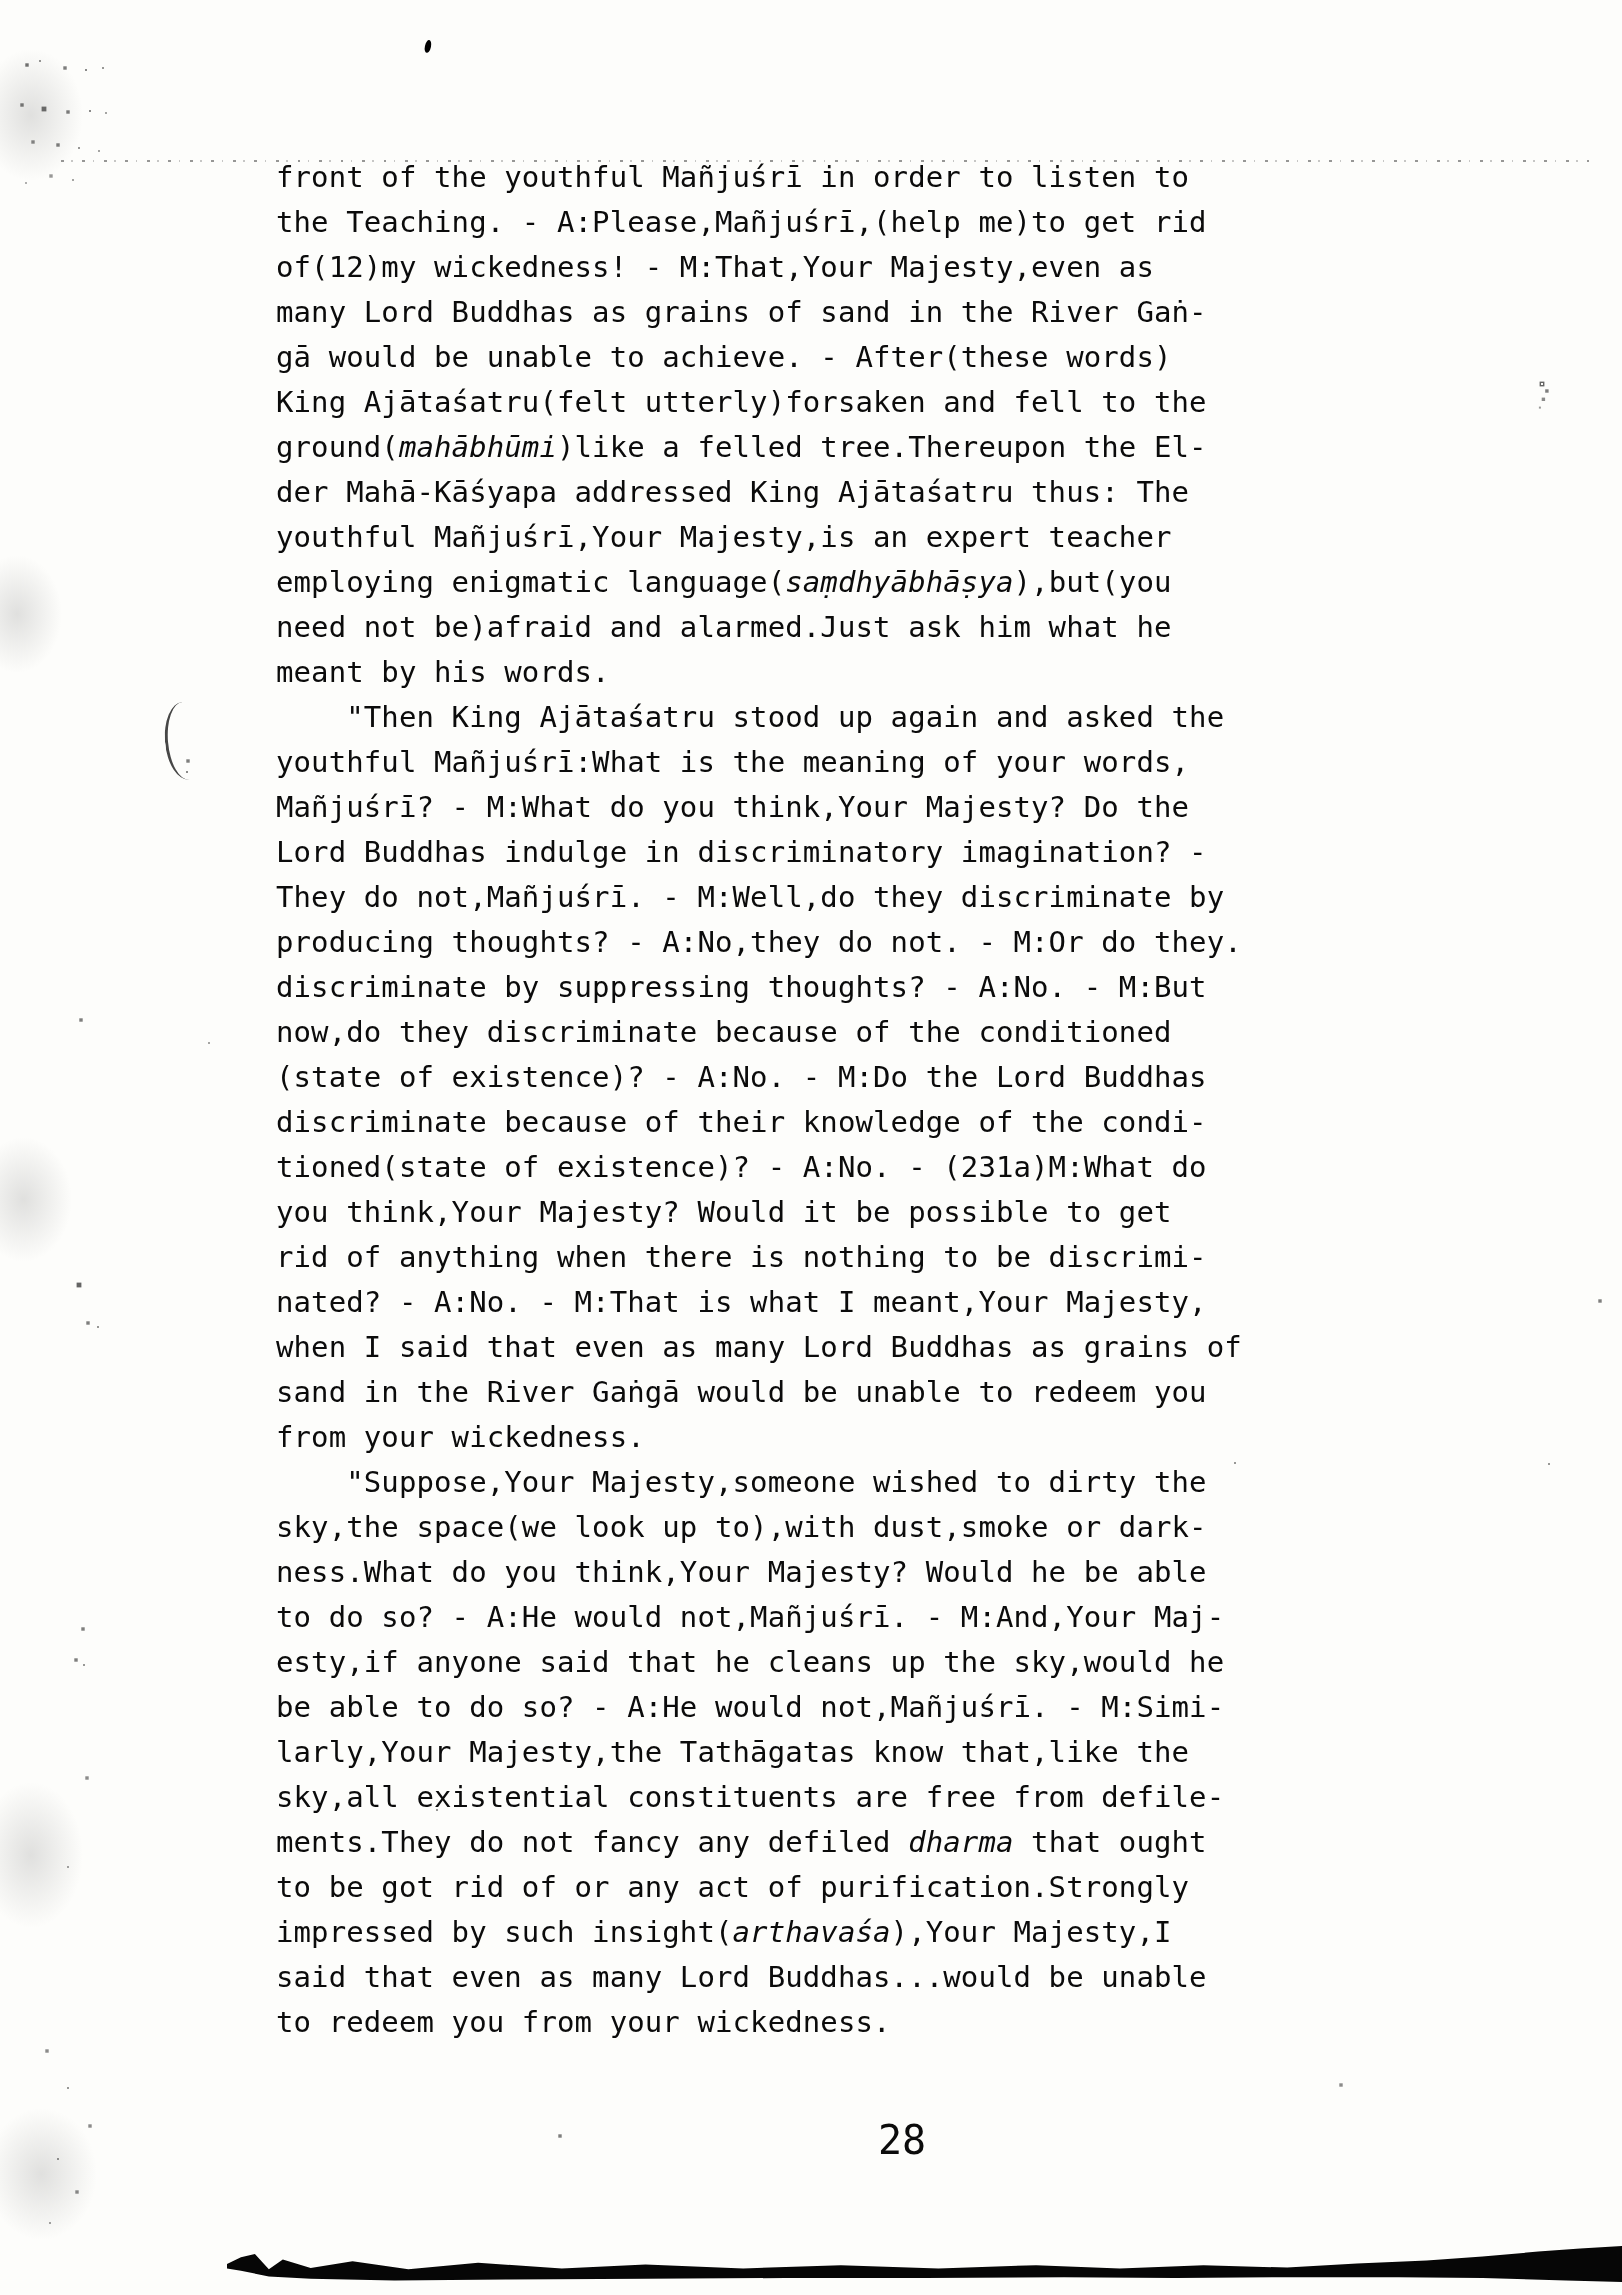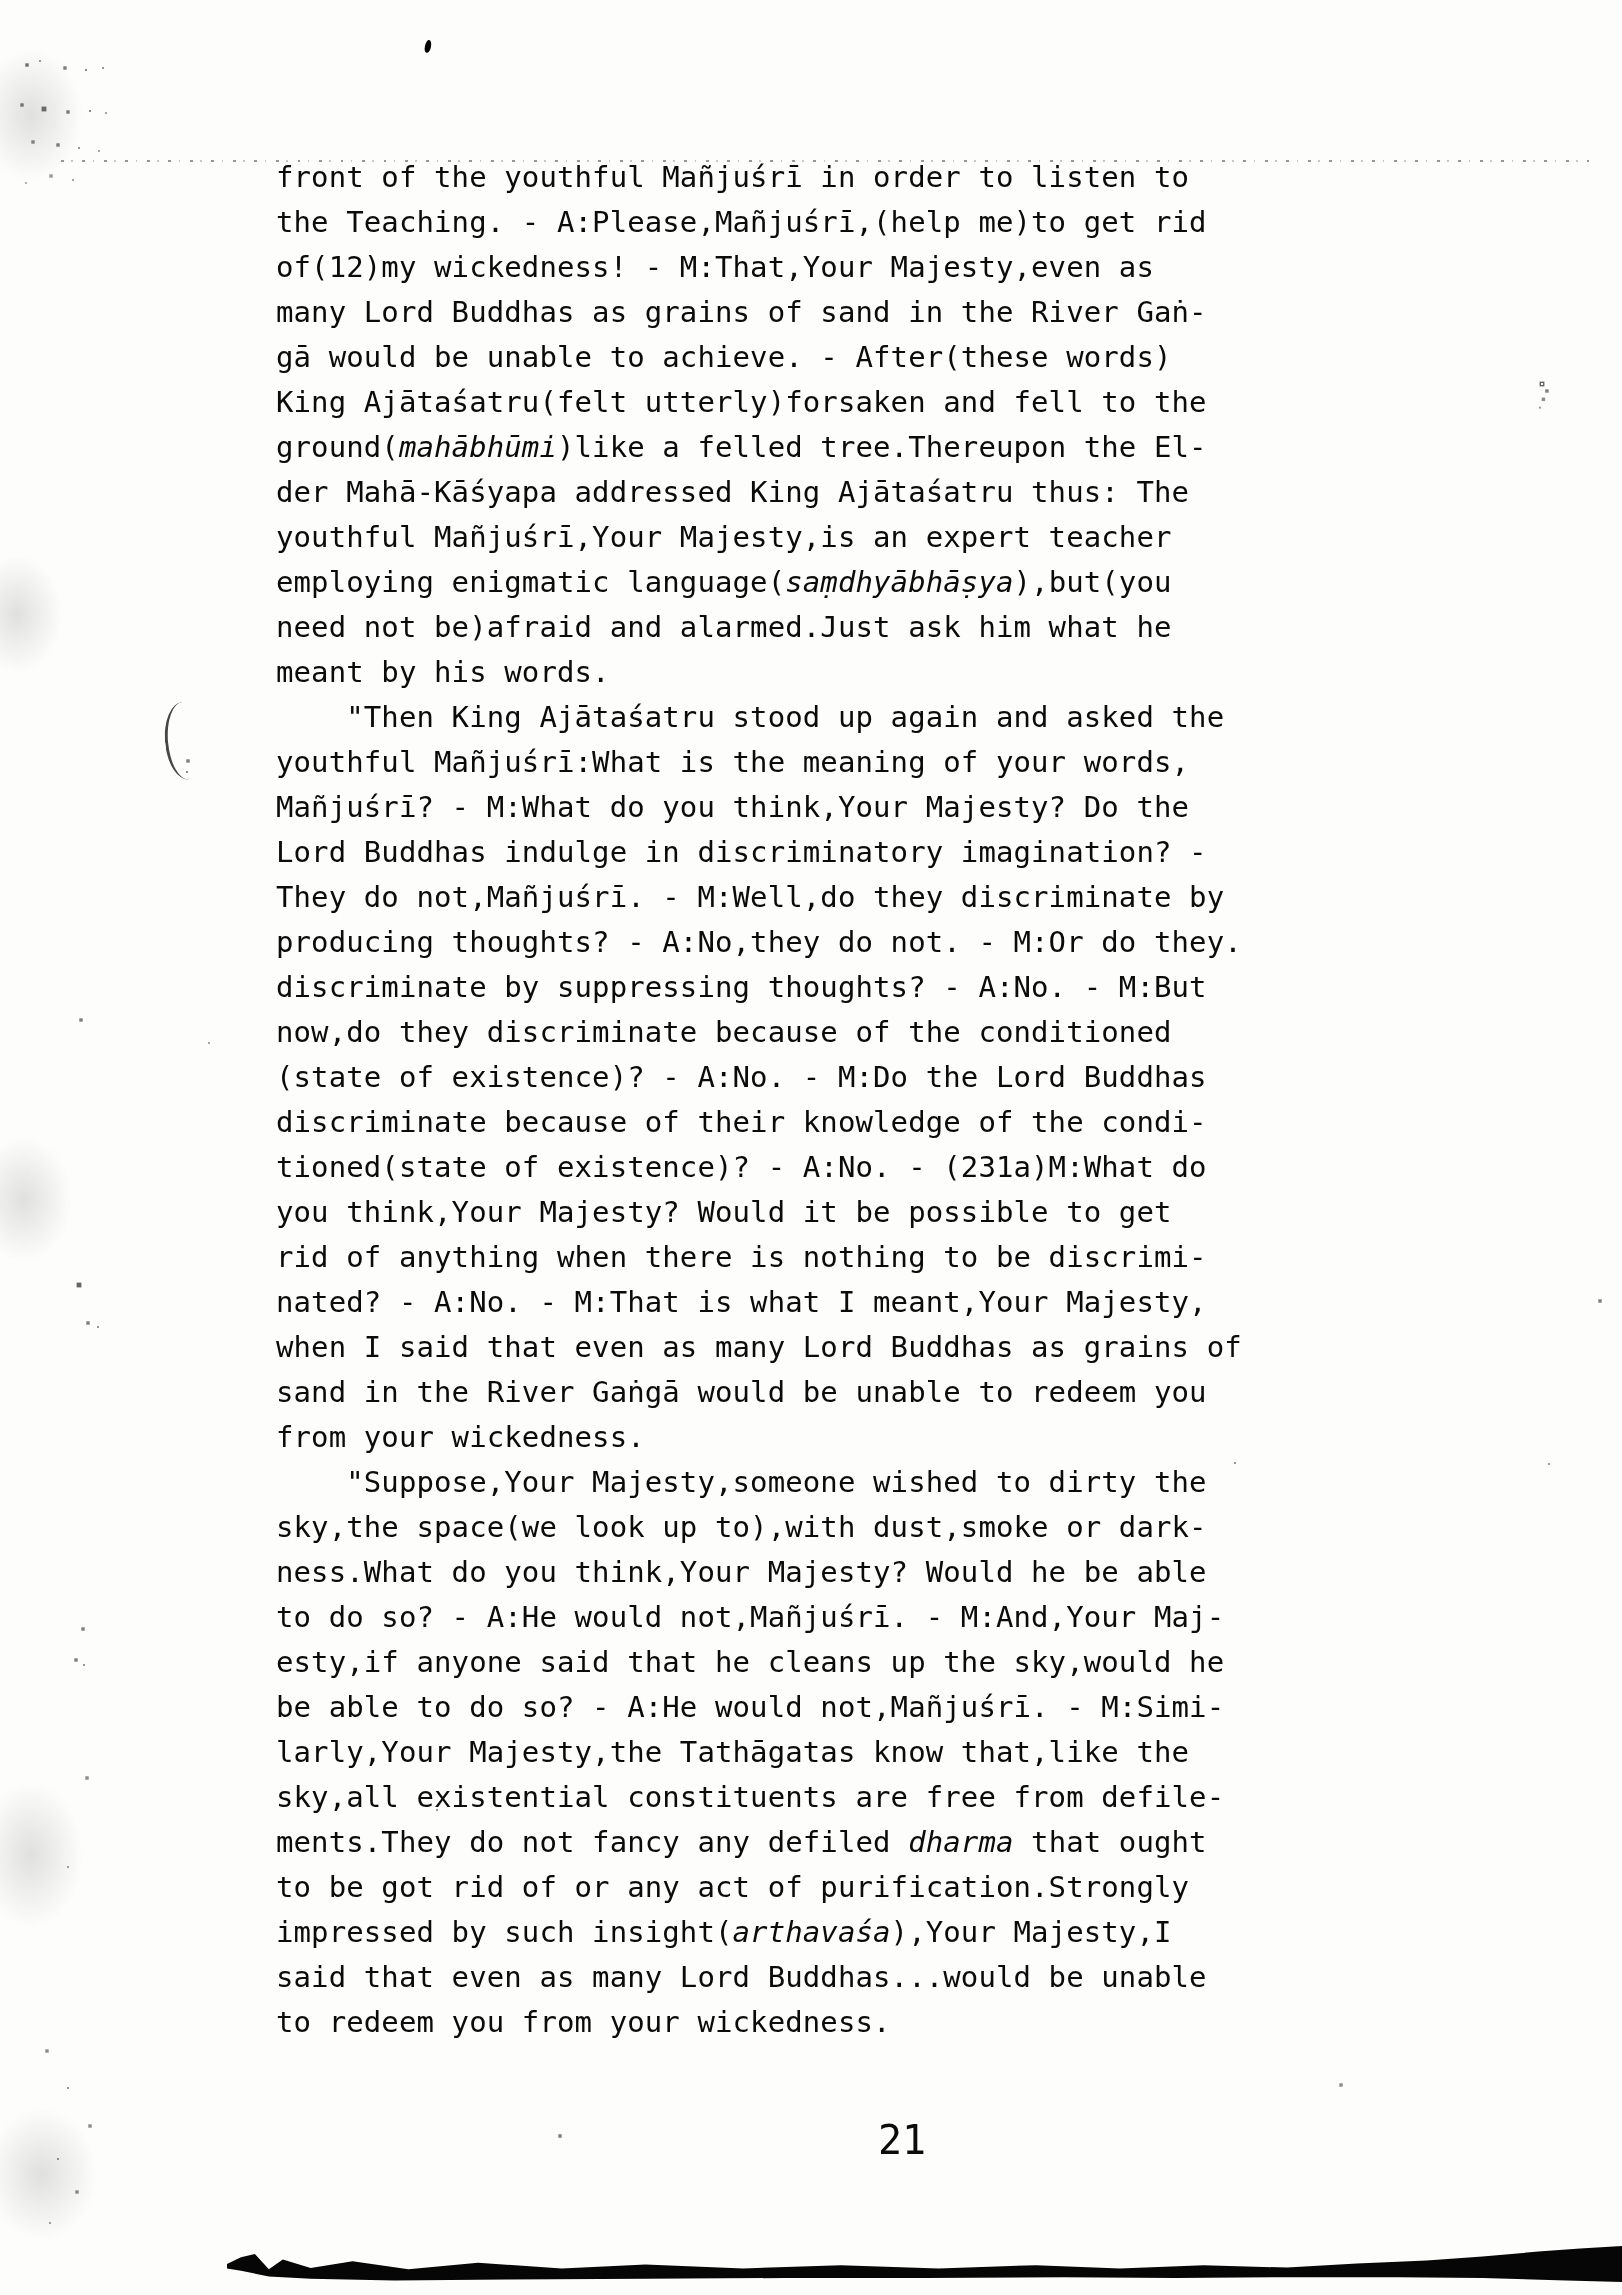--- a/index.html
+++ b/index.html
@@ -127,18 +127,18 @@
   <div class="speck" id="speckles-left"></div>
   <div class="speck" id="speckles-right"></div>
   <div class="speck" id="speckles-bottomleft"></div>
 
   <div class="ink-blob"></div>
   <div class="dotted-rule"></div>
   <div class="paren-mark"></div>
 
   <div id="text-block"><div class="line"><span>front of the youthful Mañjuśrī in order to listen to</span></div><div class="line"><span>the Teaching. - A:Please,Mañjuśrī,(help me)to get rid</span></div><div class="line"><span>of(12)my wickedness! - M:That,Your Majesty,even as</span></div><div class="line"><span>many Lord Buddhas as grains of sand in the River Gaṅ-</span></div><div class="line"><span>gā would be unable to achieve. - After(these words)</span></div><div class="line"><span>King Ajātaśatru(felt utterly)forsaken and fell to the</span></div><div class="line"><span>ground(</span><span class="it">mahābhūmi</span><span>)like a felled tree.Thereupon the El-</span></div><div class="line"><span>der Mahā-Kāśyapa addressed King Ajātaśatru thus: The</span></div><div class="line"><span>youthful Mañjuśrī,Your Majesty,is an expert teacher</span></div><div class="line"><span>employing enigmatic language(</span><span class="it">saṃdhyābhāṣya</span><span>),but(you</span></div><div class="line"><span>need not be)afraid and alarmed.Just ask him what he</span></div><div class="line"><span>meant by his words.</span></div><div class="line"><span>    "Then King Ajātaśatru stood up again and asked the</span></div><div class="line"><span>youthful Mañjuśrī:What is the meaning of your words,</span></div><div class="line"><span>Mañjuśrī? - M:What do you think,Your Majesty? Do the</span></div><div class="line"><span>Lord Buddhas indulge in discriminatory imagination? -</span></div><div class="line"><span>They do not,Mañjuśrī. - M:Well,do they discriminate by</span></div><div class="line"><span>producing thoughts? - A:No,they do not. - M:Or do they.</span></div><div class="line"><span>discriminate by suppressing thoughts? - A:No. - M:But</span></div><div class="line"><span>now,do they discriminate because of the conditioned</span></div><div class="line"><span>(state of existence)? - A:No. - M:Do the Lord Buddhas</span></div><div class="line"><span>discriminate because of their knowledge of the condi-</span></div><div class="line"><span>tioned(state of existence)? - A:No. - (231a)M:What do</span></div><div class="line"><span>you think,Your Majesty? Would it be possible to get</span></div><div class="line"><span>rid of anything when there is nothing to be discrimi-</span></div><div class="line"><span>nated? - A:No. - M:That is what I meant,Your Majesty,</span></div><div class="line"><span>when I said that even as many Lord Buddhas as grains of</span></div><div class="line"><span>sand in the River Gaṅgā would be unable to redeem you</span></div><div class="line"><span>from your wickedness.</span></div><div class="line"><span>    "Suppose,Your Majesty,someone wished to dirty the</span></div><div class="line"><span>sky,the space(we look up to),with dust,smoke or dark-</span></div><div class="line"><span>ness.What do you think,Your Majesty? Would he be able</span></div><div class="line"><span>to do so? - A:He would not,Mañjuśrī. - M:And,Your Maj-</span></div><div class="line"><span>esty,if anyone said that he cleans up the sky,would he</span></div><div class="line"><span>be able to do so? - A:He would not,Mañjuśrī. - M:Simi-</span></div><div class="line"><span>larly,Your Majesty,the Tathāgatas know that,like the</span></div><div class="line"><span>sky,all existential constituents are free from defile-</span></div><div class="line"><span>ments.They do not fancy any defiled </span><span class="it">dharma</span><span> that ought</span></div><div class="line"><span>to be got rid of or any act of purification.Strongly</span></div><div class="line"><span>impressed by such insight(</span><span class="it">arthavaśa</span><span>),Your Majesty,I</span></div><div class="line"><span>said that even as many Lord Buddhas...would be unable</span></div><div class="line"><span>to redeem you from your wickedness.</span></div></div>
 
-  <div id="page-number">21</div>
+  <div id="page-number">28</div>
 
   <div class="bottom-edge"></div>
 
 </div>
 
 
 </body></html>

